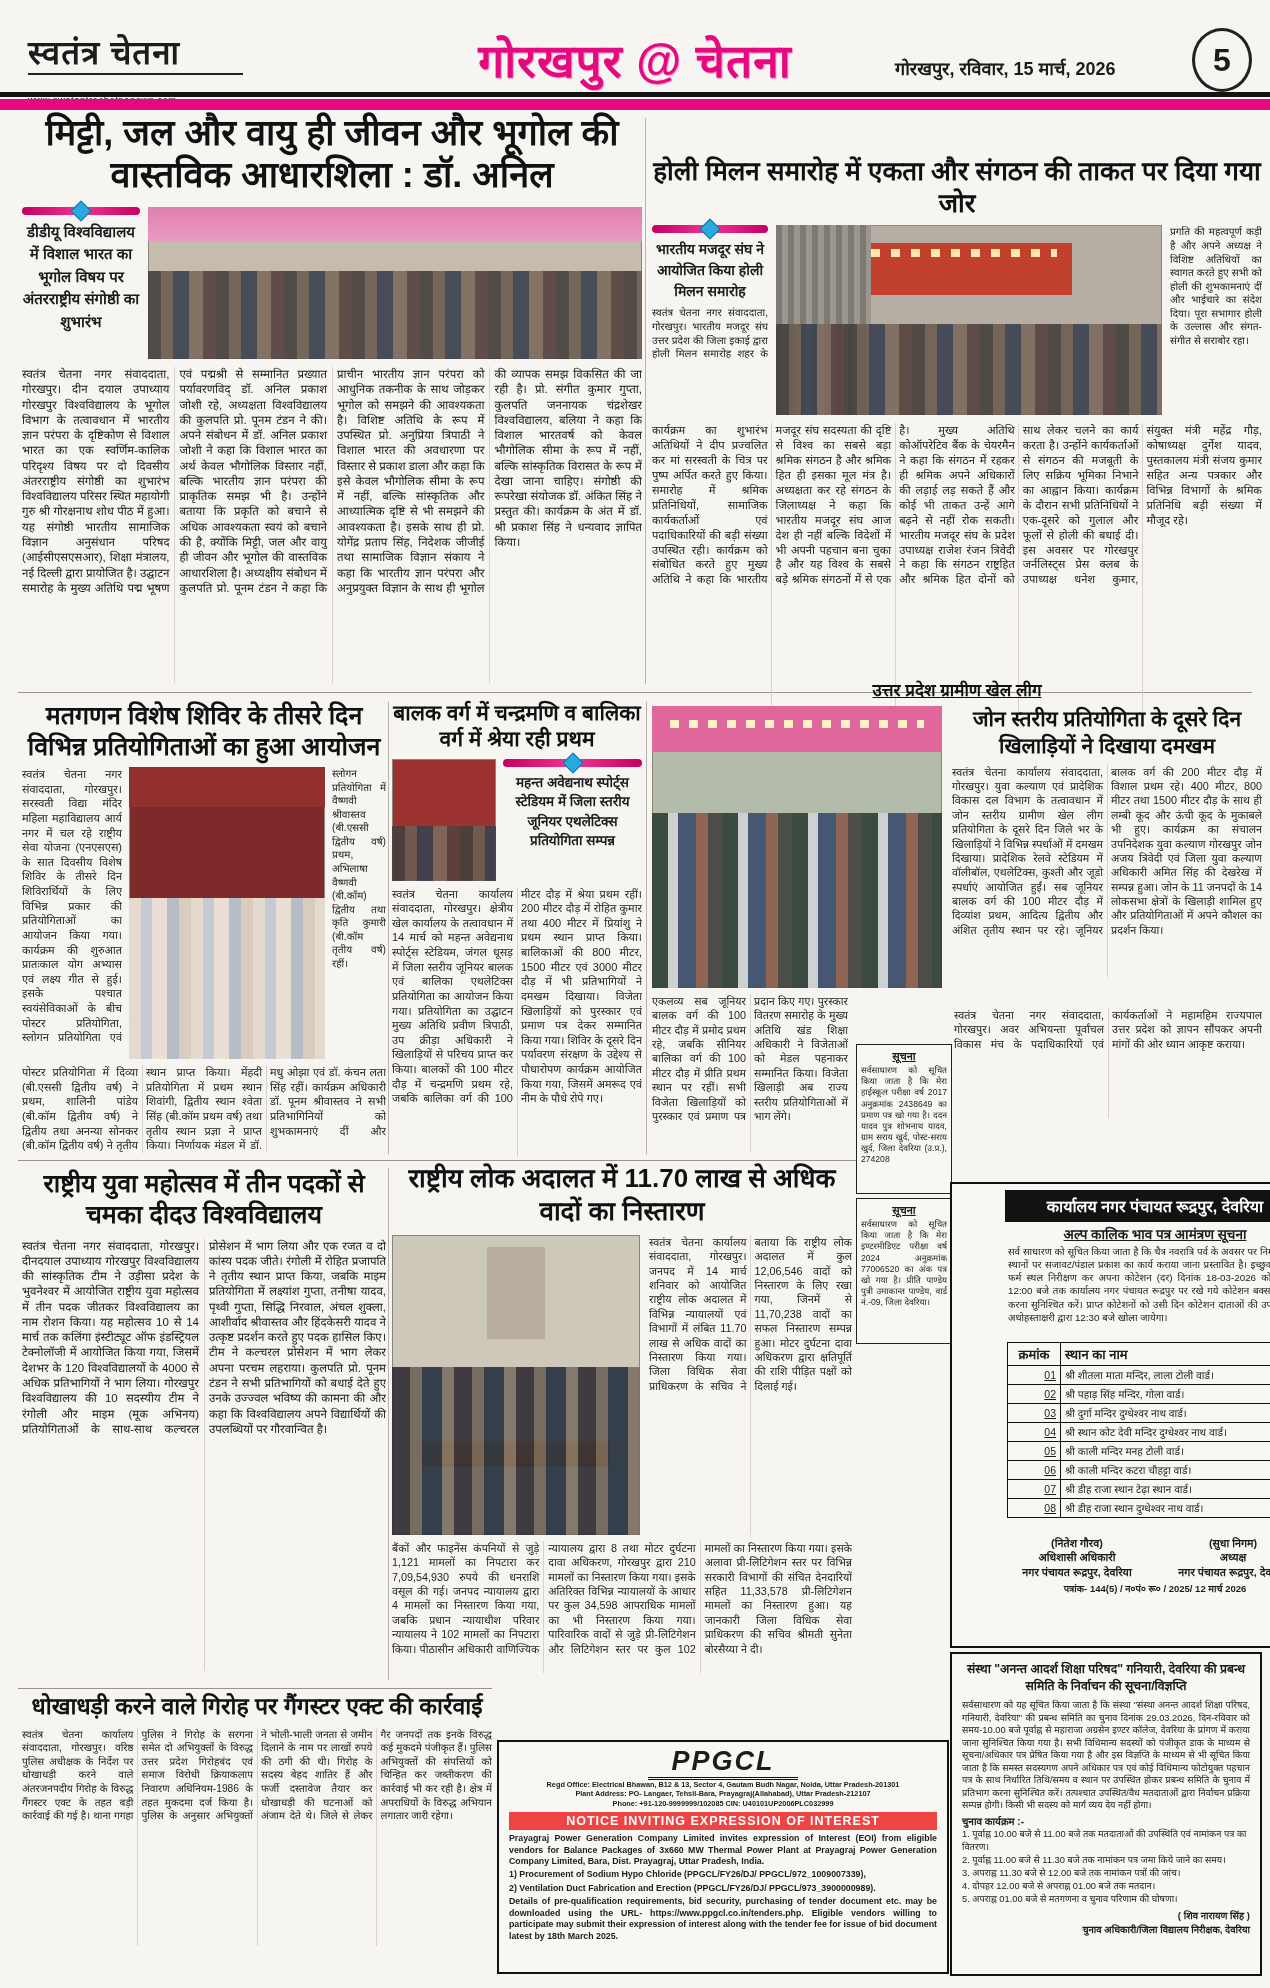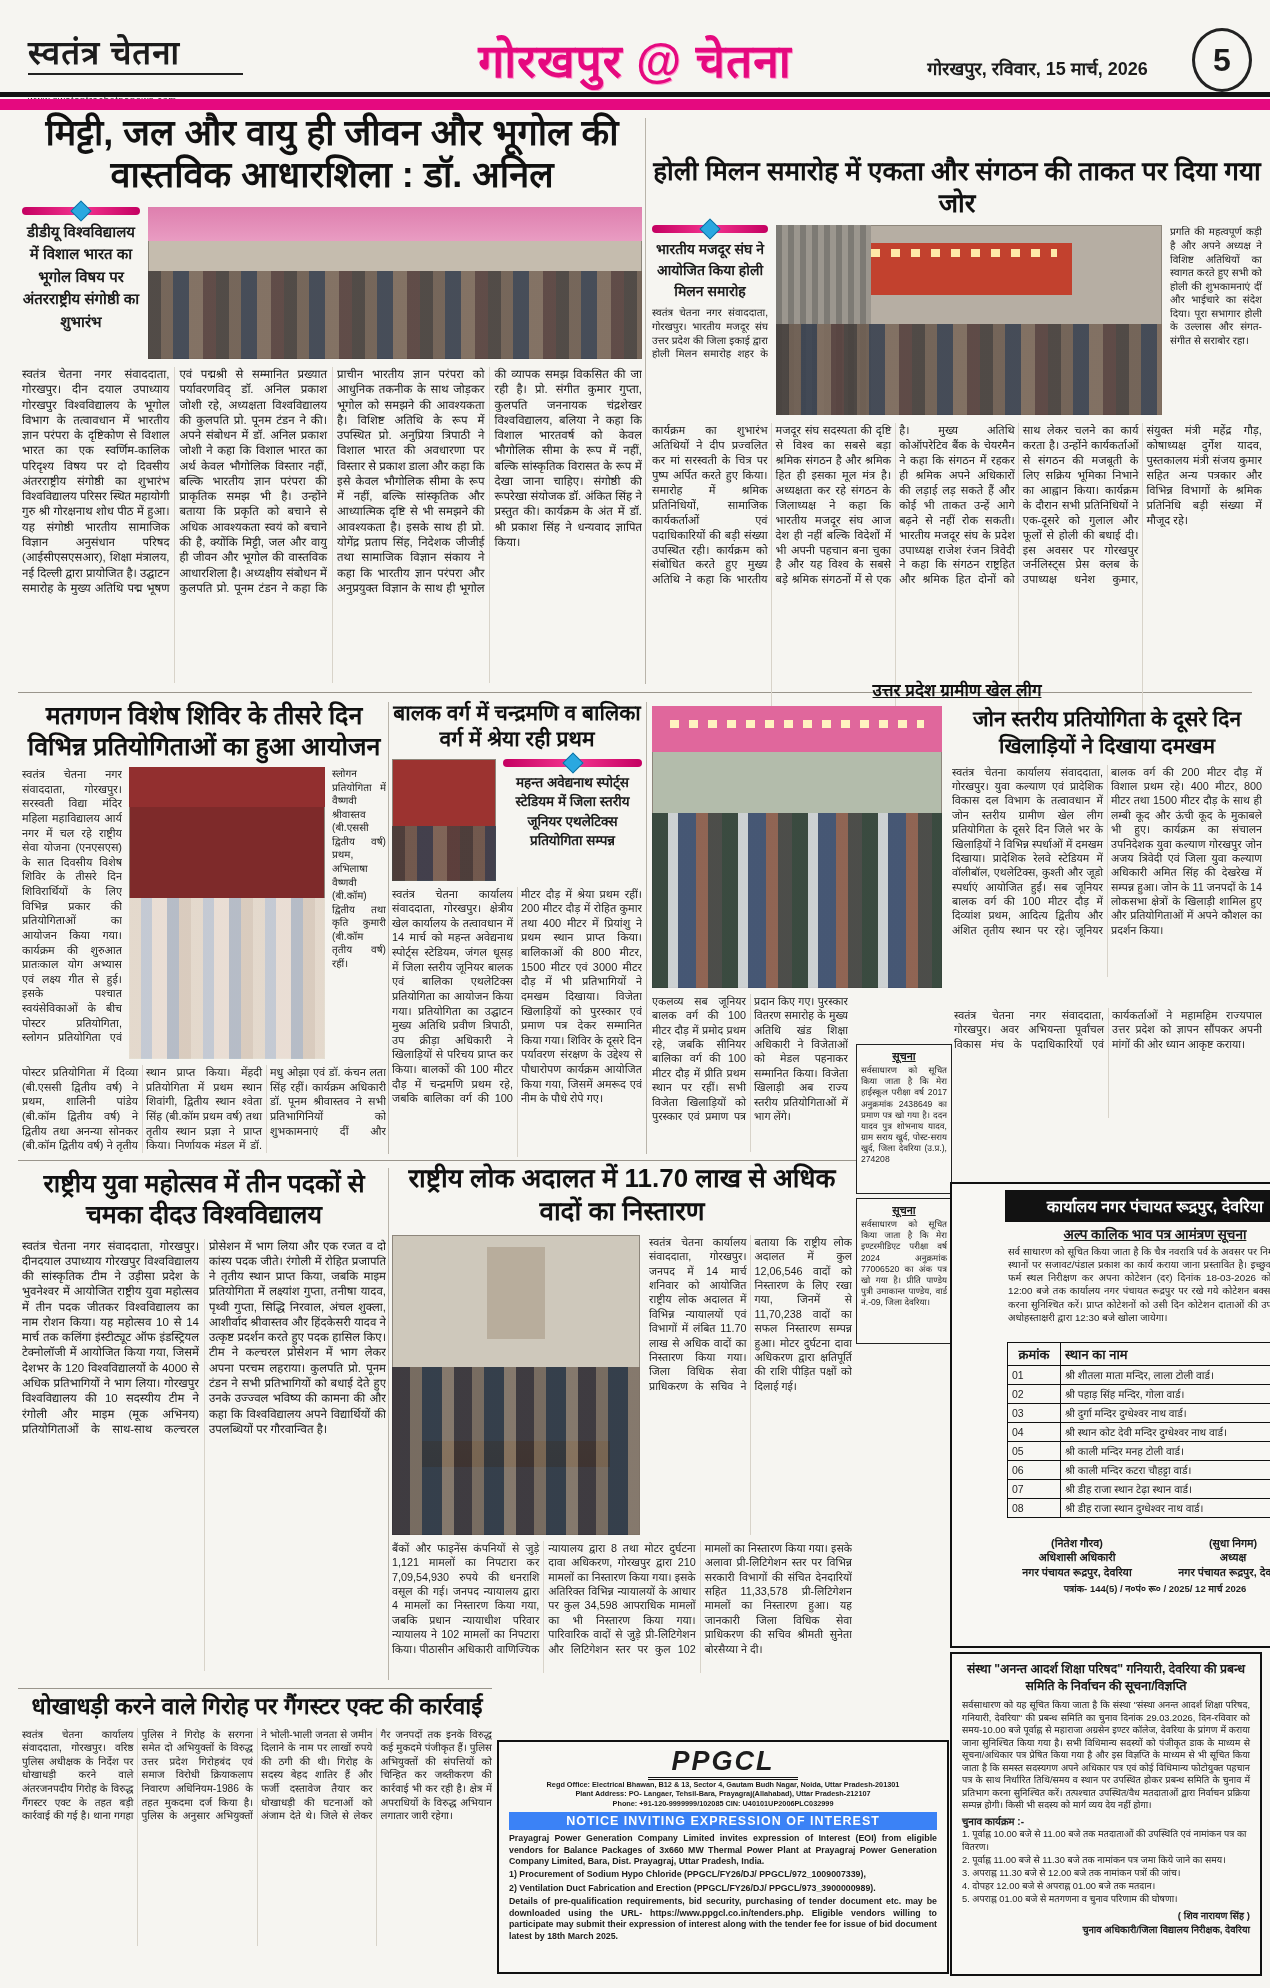--- a/index.html
+++ b/index.html
@@ -36,30 +36,30 @@
     background:repeating-linear-gradient(90deg,#e9e2d5 0 12px,#c8d2dc 12px 23px,#efe7dd 23px 38px,#b9c4cf 38px 50px,#ded4c6 50px 62px);}
   .ph-band{top:0;}
   
   .nbox{border:2px solid #111;background:#f8f7f3;}
   .nb-head{background:#121212;color:#fff;font-weight:900;text-align:center;font-size:16px;padding:5px 2px;margin:6px 6px 3px 6px;}
   .nb-sub{font-weight:900;text-align:center;font-size:13.5px;text-decoration:underline;margin:2px 0;}
   .nb-intro{font-size:9.8px;line-height:1.34;text-align:justify;padding:0 9px;}
   table.nb-table{border-collapse:collapse;margin:18px 8px;width:344px;}
   table.nb-table th,table.nb-table td{border:1.6px solid #111;padding:2px 4px;}
   table.nb-table th{font-size:13px;font-weight:900;text-align:left;}
-  td.sno{width:40px;text-align:left;font-size:10.5px;}
+  td.sno{width:40px;text-align:right;font-size:10.5px;text-decoration:underline;}
   td.nm{font-size:10.3px;}
   .nm-flex{display:flex;justify-content:space-between;gap:4px;}
   .nb-signs{display:flex;margin-top:5px;}
   .nb-sign{flex:1;text-align:center;font-size:10.8px;font-weight:800;line-height:1.35;}
   .nb-ref{text-align:center;font-size:9.5px;font-weight:700;margin-top:3px;}
   
   .pp-logo{font-size:27px;font-weight:900;font-style:italic;text-align:center;letter-spacing:2px;line-height:1.1;}
   .pp-addr{font-size:7.3px;font-weight:700;text-align:center;line-height:1.3;}
-  .pp-banner{background:#3b82f6;color:#fff;font-weight:900;font-size:12.5px;text-align:center;padding:2px 0;margin:4px 0 3px 0;letter-spacing:1px;}
+  .pp-banner{background:#ef4444;color:#fff;font-weight:900;font-size:12.5px;text-align:center;padding:2px 0;margin:4px 0 3px 0;letter-spacing:1px;}
   .pp-txt{font-size:8.8px;font-weight:700;line-height:1.3;text-align:justify;}
   .pp-item{font-size:8.8px;font-weight:900;line-height:1.3;margin-top:2px;}
   
   .el-title{font-size:12.3px;font-weight:900;text-align:center;line-height:1.4;}
   .el-body{font-size:9.3px;line-height:1.34;text-align:justify;margin-top:4px;}
   .el-sch-title{font-size:10px;font-weight:900;margin-top:3px;}
   .el-sch{font-size:9.3px;line-height:1.38;}
   .el-sign{text-align:right;font-size:9.6px;font-weight:800;margin-top:4px;line-height:1.4;}
   
   .cl-box{border:1.5px solid #222;background:#f8f7f3;padding:3px 4px;}
@@ -69,21 +69,21 @@
 </head>
 <body>
 
 <div class="page">
 
   <div class="abs" style="left:28px;top:36px;width:215px;">
     <div class="logo-name">स्वतंत्र चेतना</div>
     <div class="logo-url">www.swatantrachetnanews.com</div>
   </div>
   <div class="abs masthead" style="left:50%;top:28px;transform:translateX(-50%);">गोरखपुर @ चेतना</div>
-  <div class="abs dateline" style="left:895px;top:56px;width:285px;text-align:center;">गोरखपुर, रविवार, 15 मार्च, 2026</div>
+  <div class="abs dateline" style="left:895px;top:56px;width:285px;text-align:left;">गोरखपुर, रविवार, 15 मार्च, 2026</div>
   <div class="abs pageno" style="left:1192px;top:28px;">5</div>
   <div class="abs rule-black" style="left:0;top:92px;width:1270px;height:5px;"></div>
   <div class="abs rule-pink" style="left:0;top:99px;width:1270px;height:11px;"></div>
 
   <div class="abs hdiv" style="left:18px;top:692px;width:1234px;"></div>
   <div class="abs vdiv" style="left:645px;top:118px;height:566px;"></div>
   <div class="abs vdiv" style="left:388px;top:702px;height:452px;"></div>
   <div class="abs vdiv" style="left:646px;top:702px;height:452px;"></div>
   <div class="abs hdiv" style="left:18px;top:1160px;width:924px;"></div>
   <div class="abs vdiv" style="left:388px;top:1168px;height:512px;"></div>

